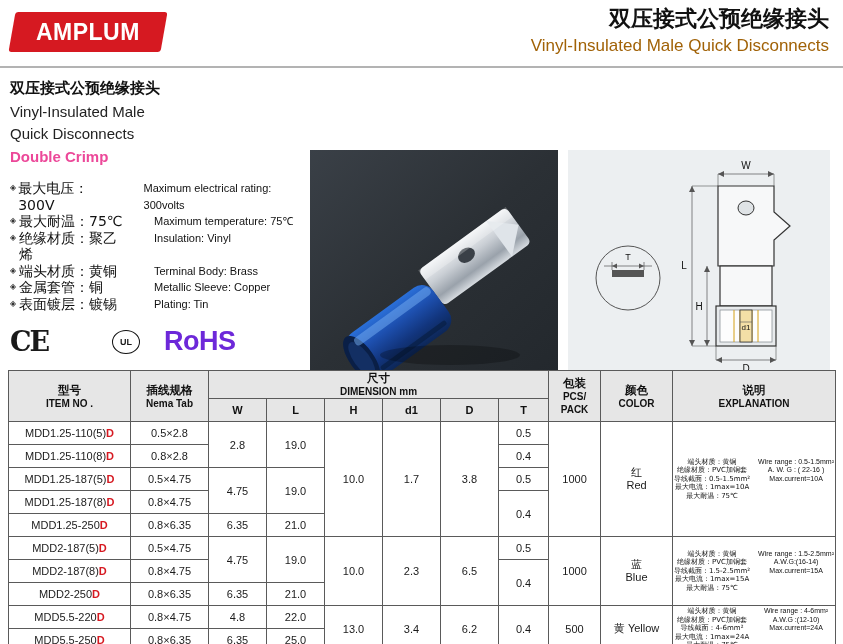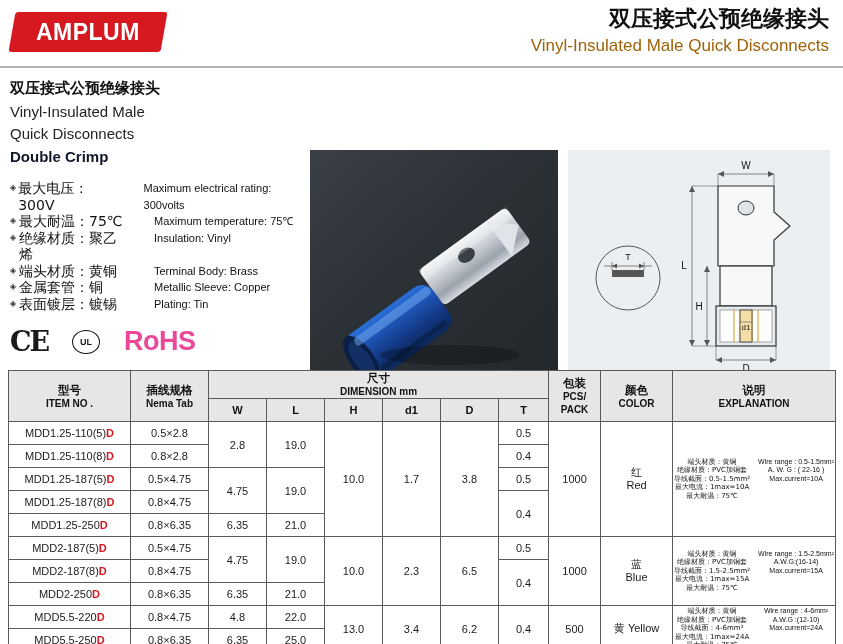--- a/index.html
+++ b/index.html
@@ -56,21 +56,21 @@
   }
   .spec-title-cn{
     font-size:15px;font-weight:bold;color:#111;
     font-family:"DejaVu Sans", sans-serif;
     line-height:21px;
   }
   .spec-title-en{
     font-size:15px;color:#222;line-height:19px;margin-top:3px;
   }
   .spec-title-red{
-    font-size:15px;color:#0f172a;font-weight:bold;line-height:22px;margin-top:3px;
+    font-size:15px;color:#ec4899;font-weight:bold;line-height:22px;margin-top:3px;
   }
   .spec-list{
     margin-top:12px;
   }
   .spec-row{
     display:flex;
     font-size:11px;
     line-height:16.5px;
     color:#111;
   }
@@ -90,24 +90,24 @@
     margin-top:14px;
     display:flex;align-items:center;gap:24px;
   }
   .ce-mark{
     font-size:27px;font-weight:bold;letter-spacing:-2px;
     font-family:"DejaVu Serif", serif;
   }
   .ul-mark{
     width:26px;height:22px;border:1.6px solid #111;border-radius:50%;
     display:flex;align-items:center;justify-content:center;
-    font-size:9px;font-weight:bold;
+    font-size:9px;font-weight:bold;margin-left:40px;
   }
   .rohs{
-    font-size:27px;font-weight:bold;color:#ec4899;letter-spacing:-0.5px;text-align:right;
+    font-size:27px;font-weight:bold;color:#6d28d9;letter-spacing:-0.5px;text-align:right;
   }
 
   .photo{
     position:absolute;left:310px;top:82px;
     width:248px;height:225px;
     background:#2e3338;
     overflow:hidden;
   }
   .photo-inner{position:absolute;inset:0;}
 

